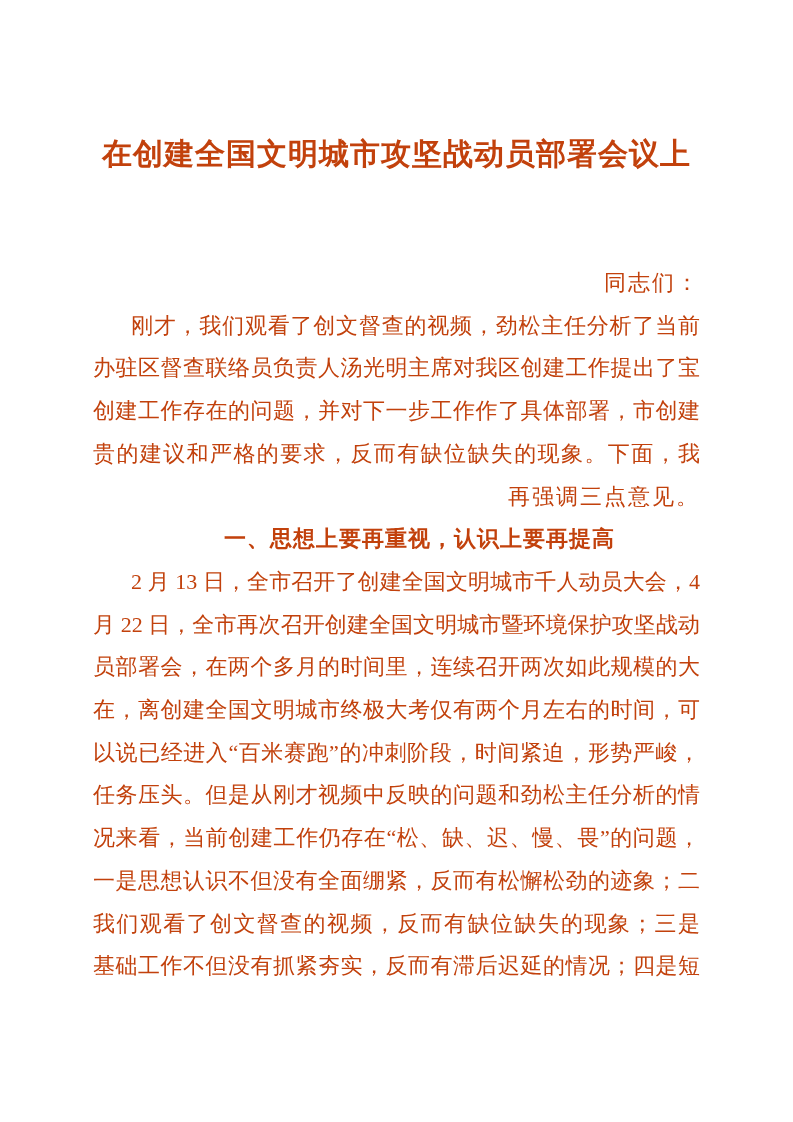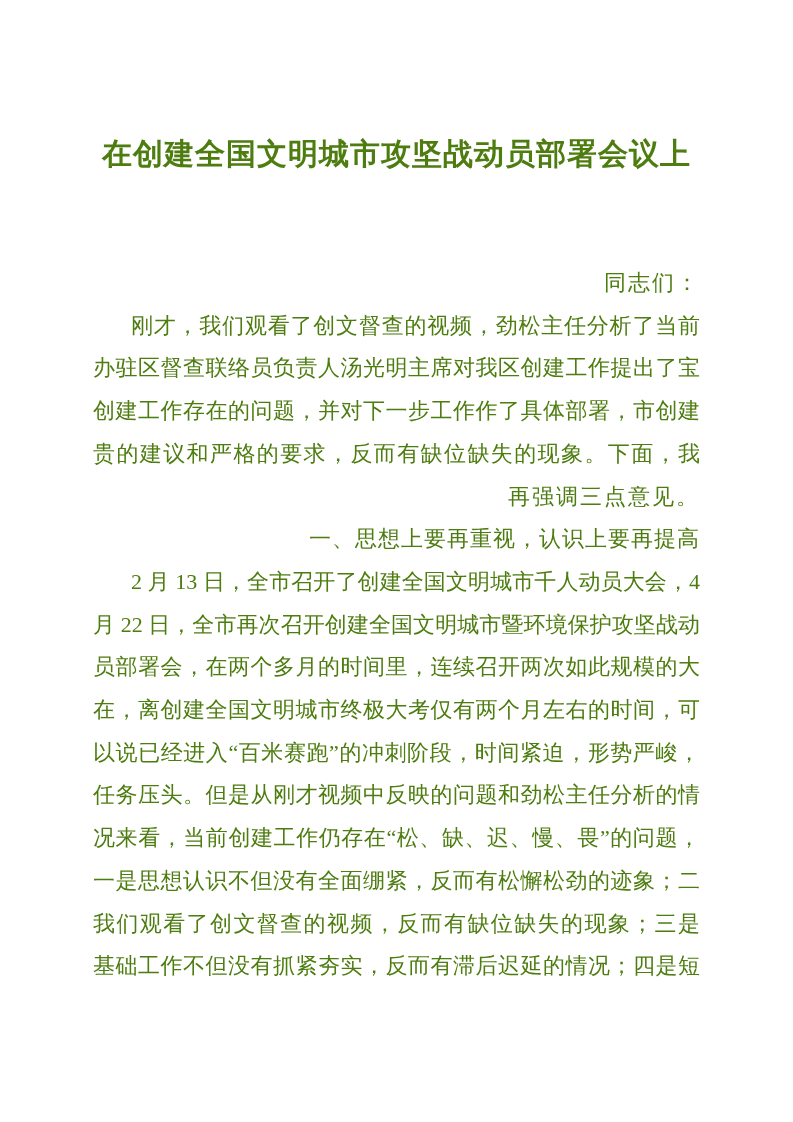--- a/index.html
+++ b/index.html
@@ -5,21 +5,21 @@
   html, body {
     margin: 0;
     padding: 0;
     background: #ffffff;
   }
   .page {
     position: relative;
     width: 793px;
     height: 1122px;
     background: #ffffff;
-    color: #4d7c0f;
+    color: #c2410c;
     font-family: "Liberation Serif", serif;
     overflow: hidden;
   }
   .doc-title {
     position: absolute;
     top: 132px;
     left: 93px;
     width: 607px;
     text-align: center;
     font-size: 30px;
@@ -45,24 +45,24 @@
   }
   .line.para-start {
     text-indent: 38px;
   }
   .line.para-end {
     text-align: right;
     letter-spacing: 2px;
   }
   .line.heading {
     font-family: "Liberation Sans", sans-serif;
-    font-weight: normal;
+    font-weight: bold;
     text-indent: 46px;
     letter-spacing: 1px;
-    text-align: right;
+    text-align: center;
   }
 </style>
 </head>
 <body>
 
 <div class="page">
   <div class="doc-title">
     <div>在创建全国文明城市攻坚战动员部署会议上</div>
   </div>
   <div class="doc-body">

